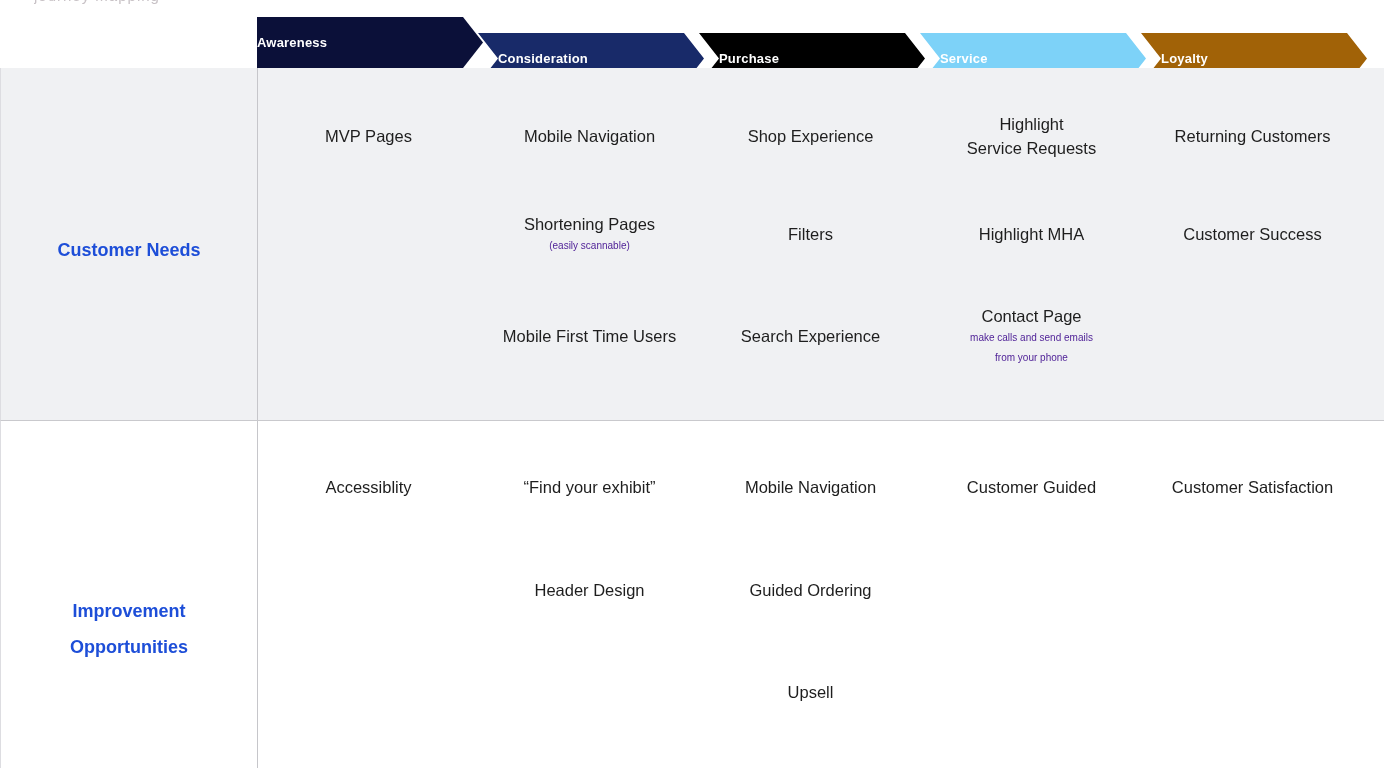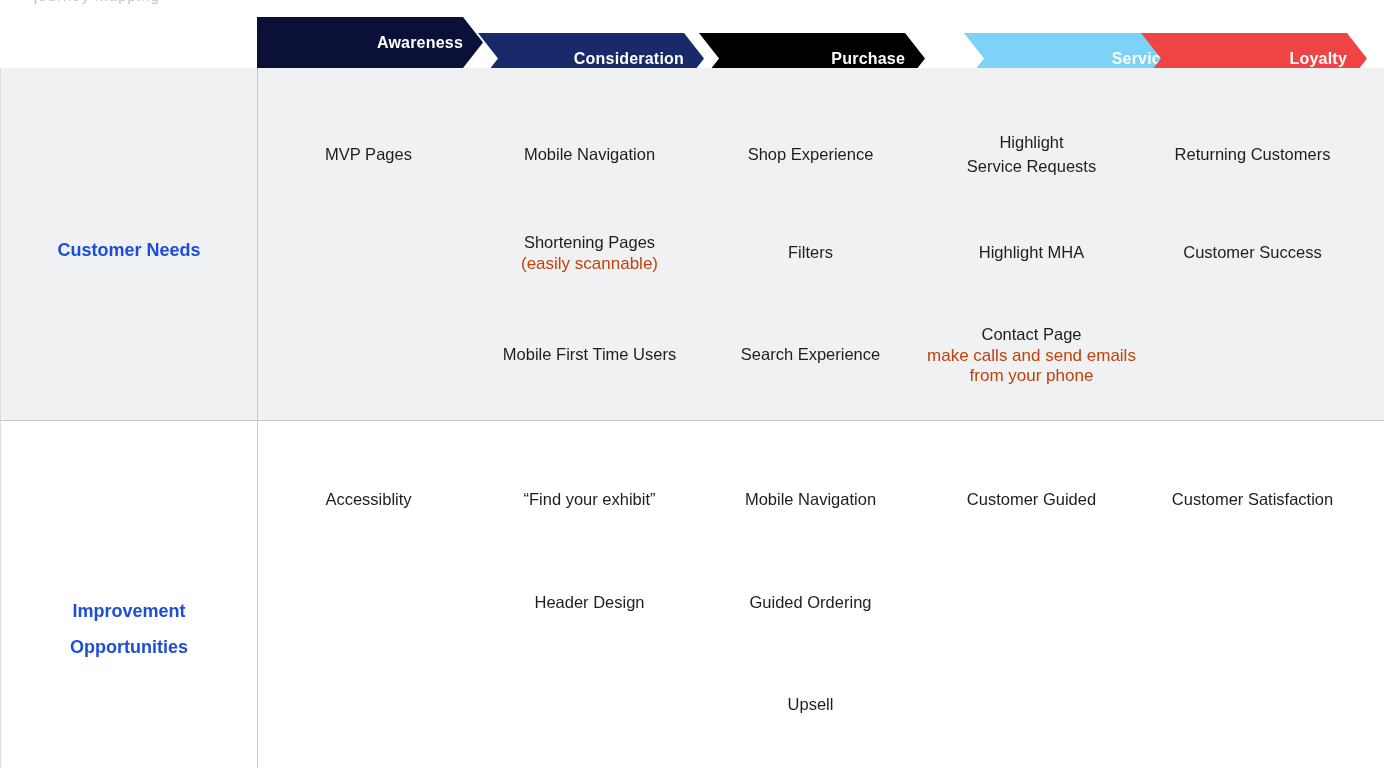--- a/index.html
+++ b/index.html
@@ -16,34 +16,34 @@
     overflow:hidden;
   }
   .top-fragment span {
     display:block; margin-top:-13px;
     font-size:15px; color:#c8c2c6; letter-spacing:1px;
   }
 
   
   .stage {
     position:absolute; top:17px; height:51px; width:226px;
-    display:flex; align-items:center; justify-content:flex-end;
-    color:#ffffff; font-size:16px; font-weight:700; letter-spacing:.2px;
+    display:flex; align-items:center; justify-content:flex-start;
+    color:#ffffff; font-size:13px; font-weight:700; letter-spacing:.2px;
     box-sizing:border-box; padding-right:20px;
   }
   .stage.flat   { clip-path:polygon(0 0, 206px 0, 100% 50%, 206px 100%, 0 100%); }
   .stage.notched{
     clip-path:polygon(0 0, 206px 0, 100% 50%, 206px 100%, 0 100%, 20px 50%);
     padding-left:20px;
     margin-top:16px;
   }
   .stage-0 { left:257px; }
   .stage-1 { left:478px; }
   .stage-2 { left:699px; }
-  .stage-3 { left:964px; }
+  .stage-3 { left:920px; }
   .stage-4 { left:1141px; }
 
   
   .section {
     position:absolute; left:0; width:1384px; display:flex;
     box-sizing:border-box; border-left:1px solid #dddde1;
   }
   .section-needs {
     top:68px; height:353px;
     border-bottom:1.5px solid #c9c9cd;
@@ -56,36 +56,36 @@
     display:flex; align-items:center; justify-content:center; text-align:center;
   }
   .row-label {
     font-size:18px; font-weight:700; color:#1d4ed8; line-height:2;
     position:relative;
   }
   .section-needs  .row-label { top:6px; }
   .section-improve .row-label { top:13px; width:170px;margin-top:43px; }
 
   .content { display:flex; box-sizing:border-box; }
-  .section-needs  .content { padding-top:36px; }
-  .section-improve .content { padding-top:28px; }
+  .section-needs  .content { padding-top:18px; }
+  .section-improve .content { padding-top:16px; }
 
   .jcol { width:221px; display:grid; }
   .section-needs  .jcol { grid-template-rows:100px 95px 110px; }
   .section-improve .jcol { grid-template-rows:100px 105px 100px; }
 
   .cell {
     display:flex; flex-direction:column; align-items:center; justify-content:center;
     text-align:center;
   }
   .cell-title {
     font-size:16.5px; color:#1e1e1e; line-height:24px; white-space:pre-line;
   }
   .cell-sub {
-    font-size:17px; color:#c2410c; line-height:20px; white-space:pre-line;
+    font-size:10px; color:#4c1d95; line-height:20px; white-space:pre-line;
   }
 </style>
 </head>
 <body>
 
 <div class="top-fragment">
   <span>journey mapping</span>
 </div>
 
 <div>
@@ -94,21 +94,21 @@
   </div>
   <div class="stage notched stage-1" style="background: rgb(24, 42, 105);">
     <span class="stage-label">Consideration</span>
   </div>
   <div class="stage notched stage-2" style="background: #000000;">
     <span class="stage-label">Purchase</span>
   </div>
   <div class="stage notched stage-3" style="background: rgb(125, 210, 248);">
     <span class="stage-label">Service</span>
   </div>
-  <div class="stage notched stage-4" style="background: #ef4444;">
+  <div class="stage notched stage-4" style="background: #a16207;">
     <span class="stage-label">Loyalty</span>
   </div>
 </div>
 
 <div class="section section-needs" style="background: rgb(240, 241, 243);">
   <div class="row-label-cell">
     <div class="row-label">Customer Needs</div>
   </div>
   <div class="content">
     <div class="jcol">

